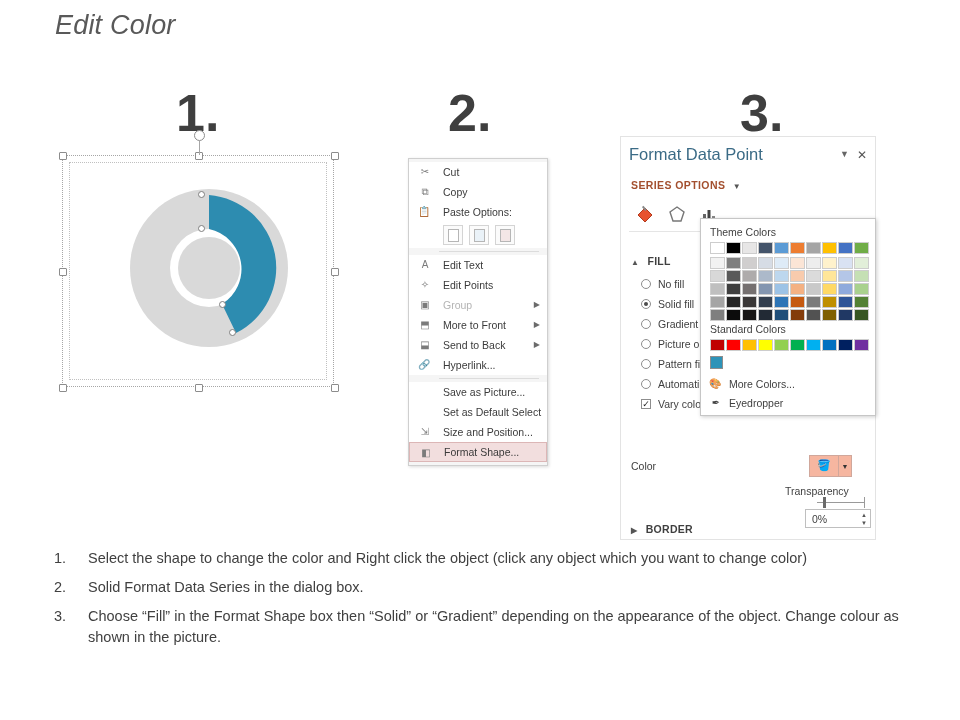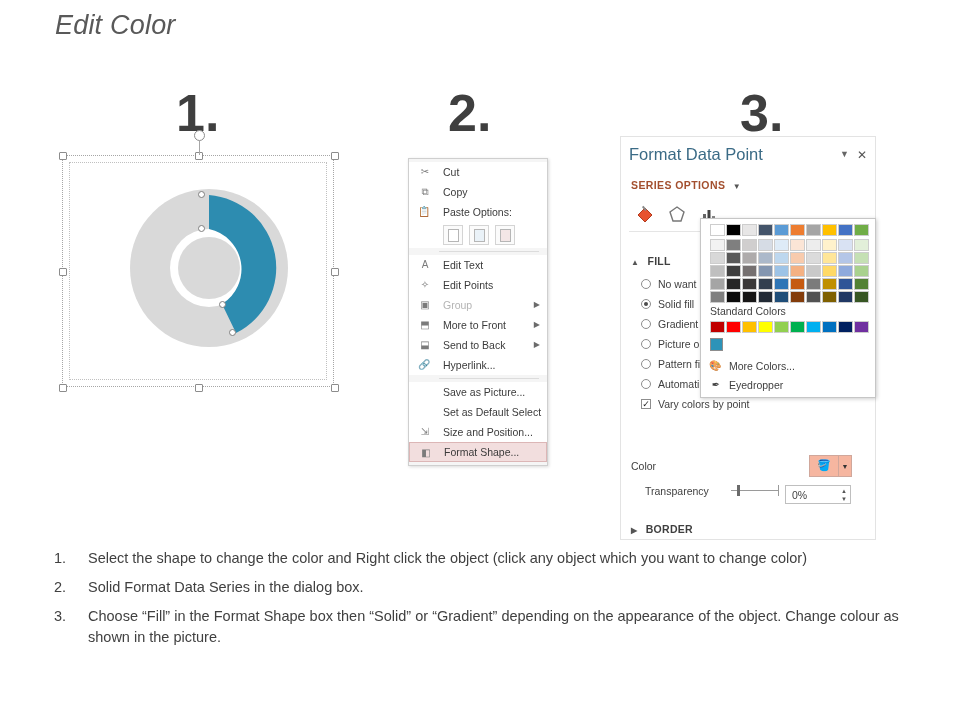--- a/index.html
+++ b/index.html
@@ -362,26 +362,27 @@
     border-left: none;
     background: #f6b6a0;
     font-size: 7px;
     line-height: 22px;
     text-align: center;
     color: #333;
     box-sizing: border-box;
   }
   .trans-row {
     position: absolute;
-    left: 24px;
+    left: 14px;
     top: 348px;
     width: 236px;
     display: flex;
-    align-items: flex-start;
-    font-size: 10.5px;
+    align-items: flex-end;
+    font-size: 10.5px;
+    flex-direction: column;
   }
   .trans-row .lbl { width: 86px; color: #3f3f3f; }
   .slider {
     width: 48px;
     height: 12px;
     position: relative;
     margin-right: 6px;
   }
   .slider .track {
     position: absolute;
@@ -656,21 +657,21 @@
     </div>
   </div>
 
   <div class="fill-section">
     <div class="sec-head">
       <span class="tri">▲</span>
       <span>FILL</span>
     </div>
     <div class="radio-row">
       <span class="radio"></span>
-      <span>No want</span>
+      <span>No fill</span>
     </div>
     <div class="radio-row">
       <span class="radio on"></span>
       <span>Solid fill</span>
     </div>
     <div class="radio-row">
       <span class="radio"></span>
       <span>Gradient fill</span>
     </div>
     <div class="radio-row">
@@ -712,20 +713,21 @@
     </div>
   </div>
 
   <div class="border-sec">
     <span class="tri">▶</span>
     <span>BORDER</span>
   </div>
 </div>
 
 <div class="color-flyout">
+  <div class="cf-head">Theme Colors</div>
   <div class="swatch-grid">
     <div class="swatch" style="background:#FFFFFF"></div>
     <div class="swatch" style="background:#000000"></div>
     <div class="swatch" style="background:#E7E6E6"></div>
     <div class="swatch" style="background:#44546A"></div>
     <div class="swatch" style="background:#5B9BD5"></div>
     <div class="swatch" style="background:#ED7D31"></div>
     <div class="swatch" style="background:#A5A5A5"></div>
     <div class="swatch" style="background:#FFC000"></div>
     <div class="swatch" style="background:#4472C4"></div>

